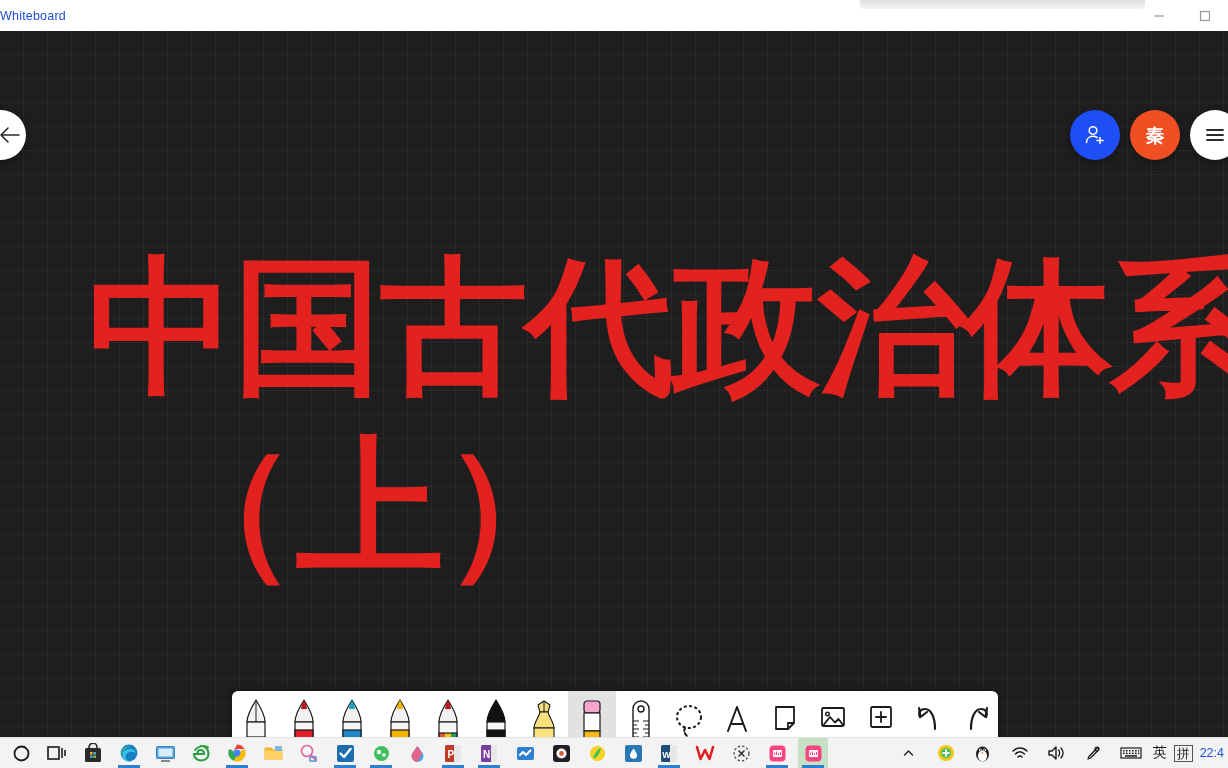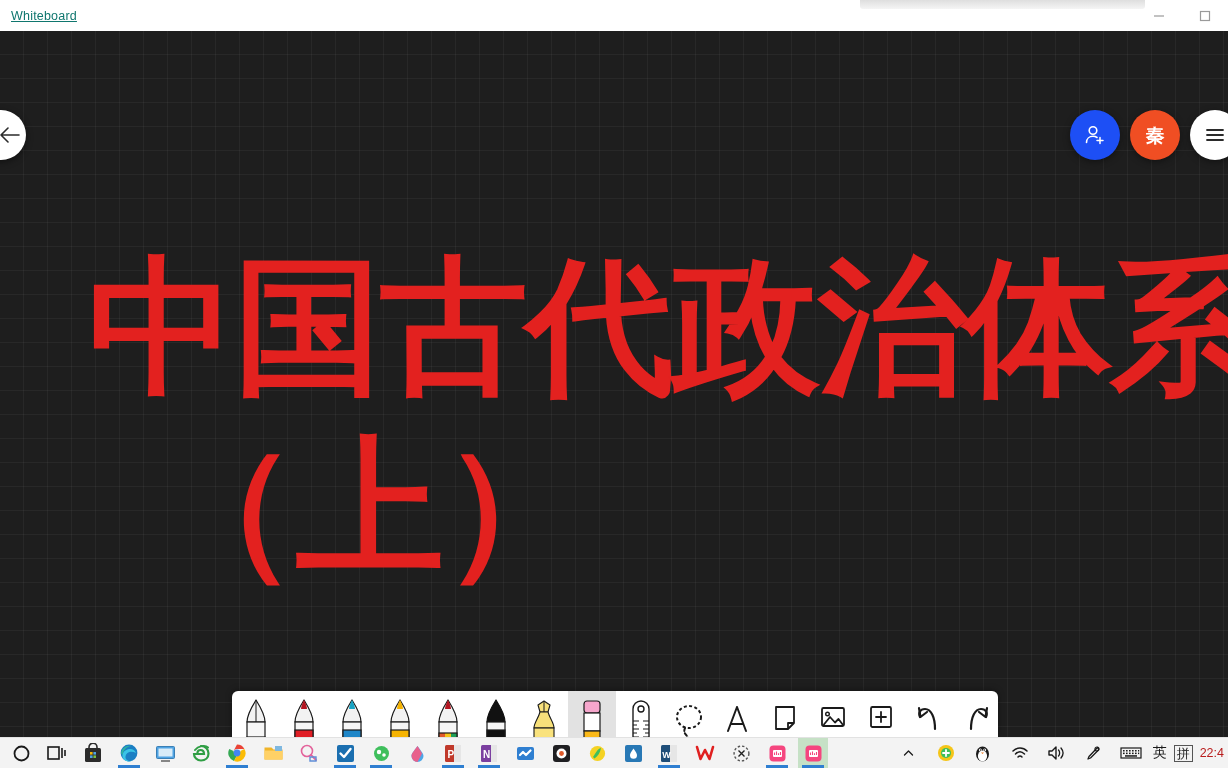--- a/index.html
+++ b/index.html
@@ -12,24 +12,23 @@
 
   
   .titlebar {
     position: absolute; top: 0; left: 0;
     width: 1228px; height: 31px;
     background: #ffffff;
     display: flex; align-items: center;
     z-index: 40;
   }
   .titlebar-title {
-    font-size: 12.5px; color: #0f766e;
-    margin-left: 11px; letter-spacing: .2px;
+    font-size: 12.5px; color: #1d4ed8;
+    margin-left: 0; letter-spacing: .2px;
     white-space: nowrap;
-    text-decoration: underline;
   }
   .titlebar-spacer { flex: 1; }
   .win-btn {
     width: 46px; height: 31px;
     display: flex; align-items: center; justify-content: center;
     color: #9a9a9a;
   }
   .win-btn svg { display: block; }
   .ghost-tab {
     position: absolute; top: 0; left: 860px;
@@ -157,21 +156,21 @@
     font-size: 14px; color: #1a1a1a;
     font-family: "DejaVu Sans", sans-serif;
   }
   .tray-boxed {
     font-size: 13px; color: #1a1a1a;
     border: 1px solid #555; padding: 0 2px;
     font-family: "DejaVu Sans", sans-serif;
     line-height: 15px;
   }
   .clock {
-    font-size: 12.5px; color: #b91c1c;
+    font-size: 12.5px; color: #1d4ed8;
     padding-right: 2px; white-space: nowrap;
   }
 </style>
 </head>
 <body>
 
 <div class="titlebar">
   <div class="ghost-tab"></div>
   <span class="titlebar-title">Whiteboard</span>
   <div class="titlebar-spacer"></div>

